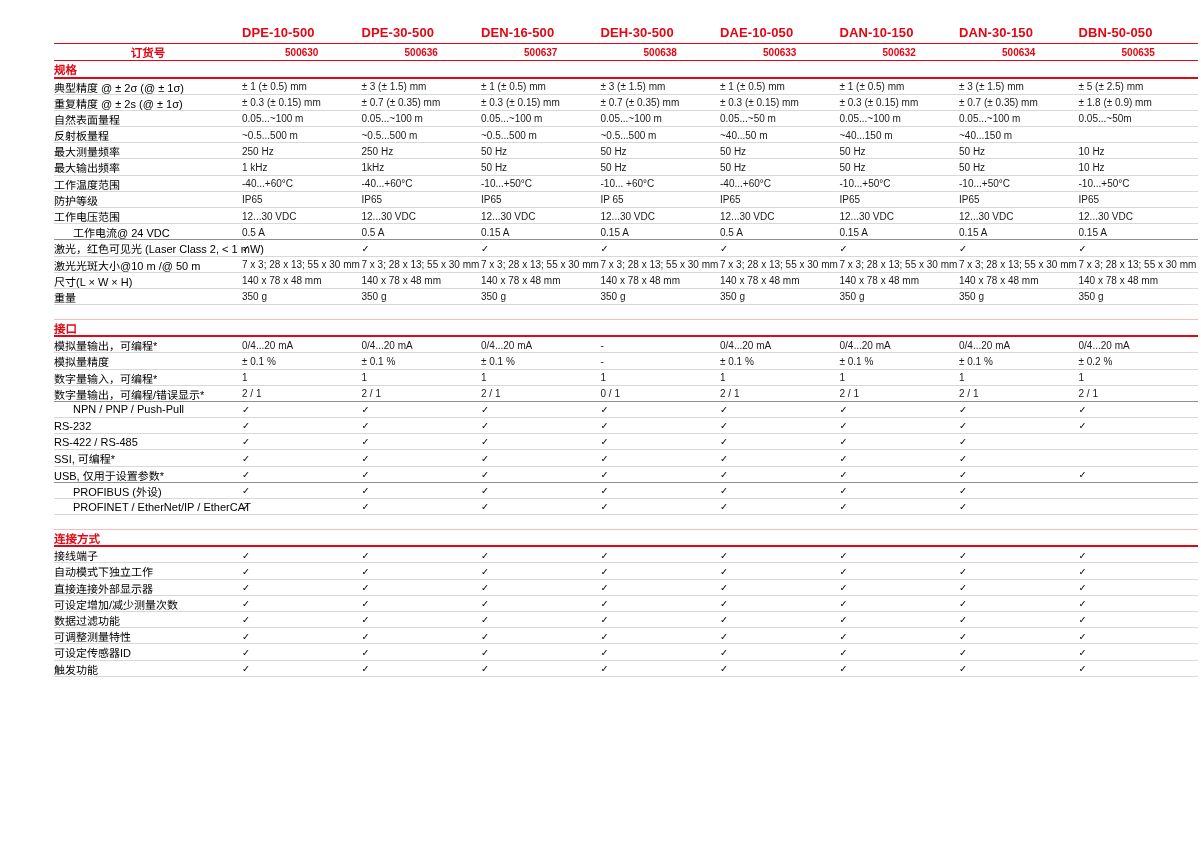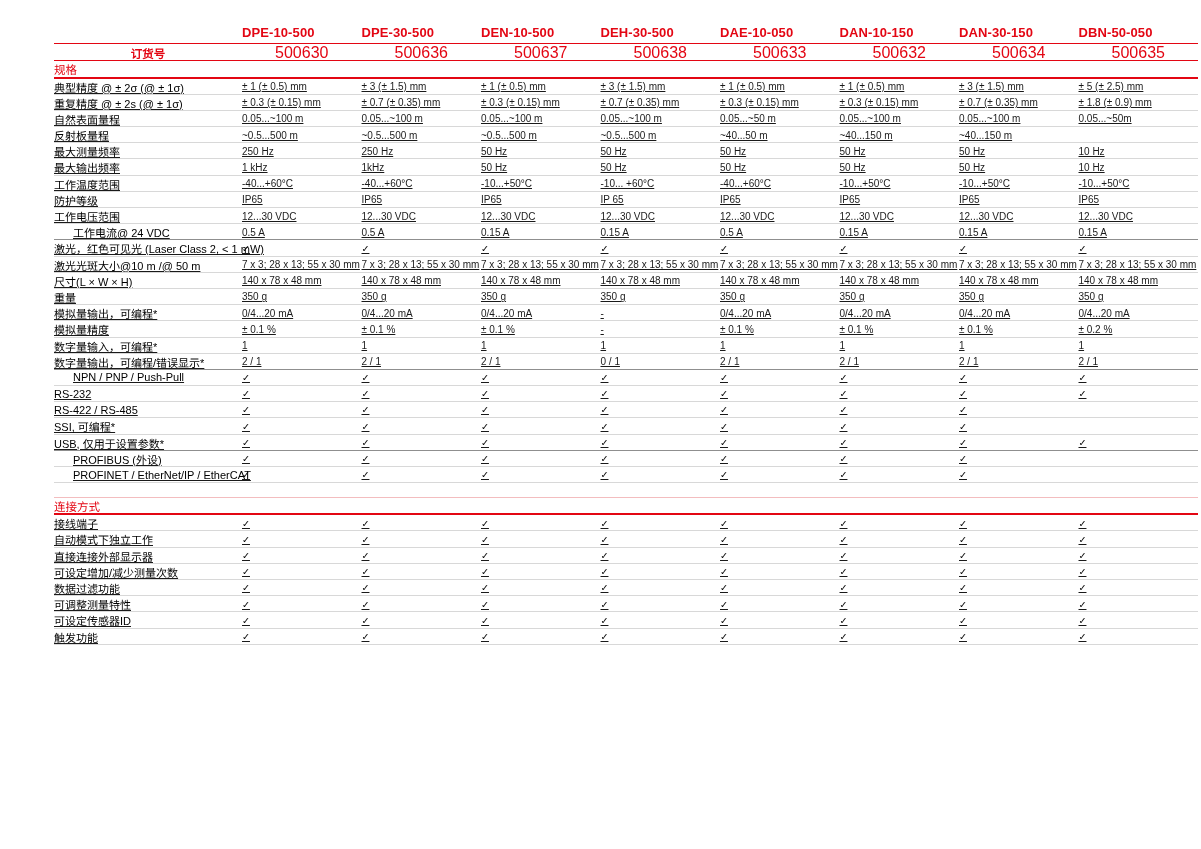--- a/index.html
+++ b/index.html
@@ -25,50 +25,50 @@
     align-items:center;
   }
 
   
   .prod-row{height:20px;border-bottom:1px solid var(--red);align-items:end;padding-bottom:3px;}
   .prod-cell{color:var(--red);font-weight:bold;font-size:13px;white-space:nowrap;letter-spacing:.1px;}
 
   
   .order-row{height:16.5px;border-bottom:1px solid var(--red);text-align:center;}
   .order-label{color:var(--red);font-weight:bold;font-size:11.5px;white-space:nowrap;}
-  .order-cell{color:var(--red);font-size:16px;white-space:nowrap;}
+  .order-cell{color:var(--red);font-size:10px;white-space:nowrap;font-weight:bold;}
 
   
   .sec-head{
     margin-top:14px;height:18px;
     border-top:1px solid var(--pink-line);
     border-bottom:2px solid var(--red);
     display:flex;align-items:center;
   }
   .sec-head.first{margin-top:0;border-top:none;border-bottom:2.5px solid var(--red);}
-  .sec-title{color:var(--red);font-weight:normal;font-size:11.5px;white-space:nowrap;}
+  .sec-title{color:var(--red);font-weight:bold;font-size:11.5px;white-space:nowrap;}
 
   
-  .row{height:16.2px;border-bottom:1px solid var(--row-line);text-decoration:underline;}
+  .row{height:16.2px;border-bottom:1px solid var(--row-line);}
   .row.heavy{border-bottom:1px solid var(--heavy-line);}
   .cell-label{font-size:11px;color:#000;white-space:nowrap;}
   .cell-label.indent{padding-left:19px;}
   .cell-val{font-size:10px;color:var(--text);white-space:nowrap;padding-right:2px;}
   .cell-val.check{font-size:9.5px;color:#0d0d0d;}
 </style>
 </head>
 <body>
 
 <div class="sheet">
   <div class="table" id="spec-table">
       <div class="grid-row prod-row">
         <div class="corner"></div>
         <div class="prod-cell">DPE-10-500</div>
         <div class="prod-cell">DPE-30-500</div>
-        <div class="prod-cell">DEN-10-500</div>
+        <div class="prod-cell">DEN-16-500</div>
         <div class="prod-cell">DEH-30-500</div>
         <div class="prod-cell">DAE-10-050</div>
         <div class="prod-cell">DAN-10-150</div>
         <div class="prod-cell">DAN-30-150</div>
         <div class="prod-cell">DBN-50-050</div>
       </div>
       <div class="grid-row order-row">
         <div class="order-label">订货号</div>
         <div class="order-cell">500630</div>
         <div class="order-cell">500636</div>
@@ -229,20 +229,23 @@
         <div class="cell-label">重量</div>
         <div class="cell-val">350 g</div>
         <div class="cell-val">350 g</div>
         <div class="cell-val">350 g</div>
         <div class="cell-val">350 g</div>
         <div class="cell-val">350 g</div>
         <div class="cell-val">350 g</div>
         <div class="cell-val">350 g</div>
         <div class="cell-val">350 g</div>
       </div>
+      <div class="sec-head">
+        <div class="sec-title">接口</div>
+      </div>
       <div class="grid-row row">
         <div class="cell-label">模拟量输出，可编程*</div>
         <div class="cell-val">0/4...20 mA</div>
         <div class="cell-val">0/4...20 mA</div>
         <div class="cell-val">0/4...20 mA</div>
         <div class="cell-val">-</div>
         <div class="cell-val">0/4...20 mA</div>
         <div class="cell-val">0/4...20 mA</div>
         <div class="cell-val">0/4...20 mA</div>
         <div class="cell-val">0/4...20 mA</div>

